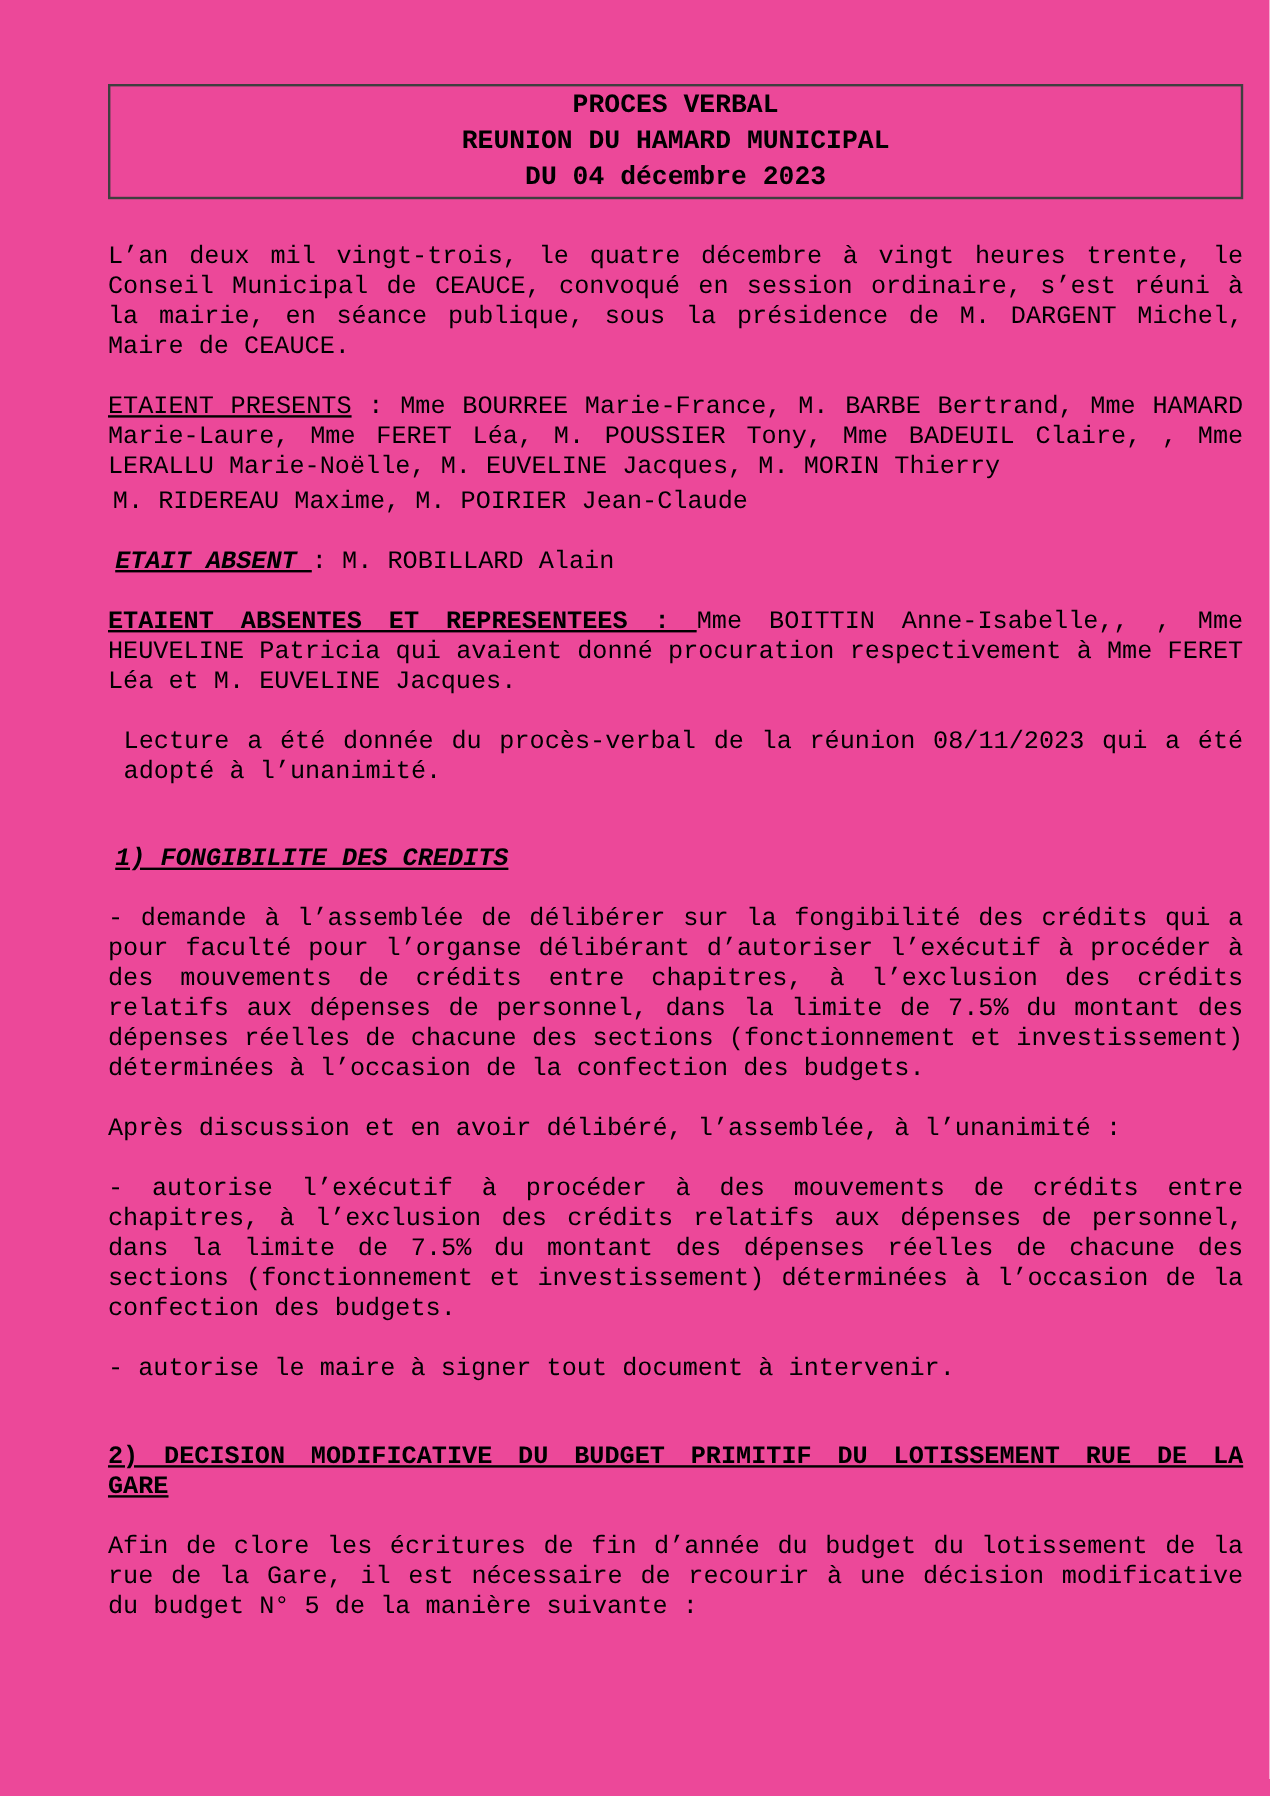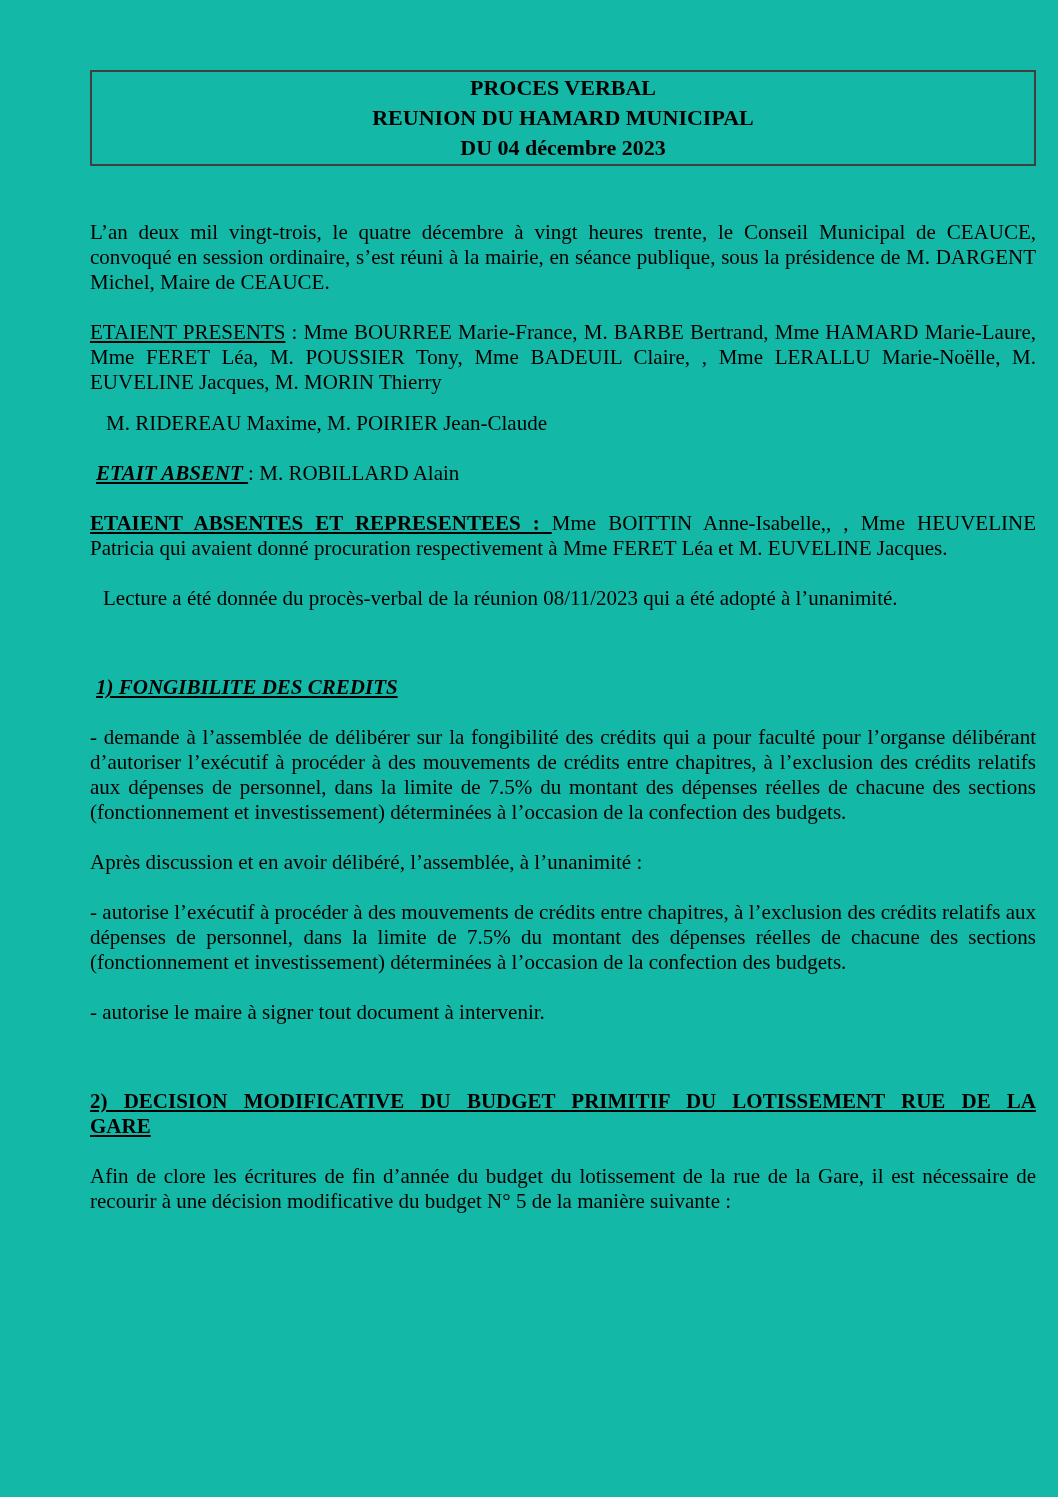--- a/index.html
+++ b/index.html
@@ -2,60 +2,60 @@
 <html lang="fr"><head>
 <meta charset="utf-8">
 <style>
   html, body { margin: 0; padding: 0; background: #ffffff; }
   .page {
     position: relative;
     width: 1058px;
     height: 1497px;
     box-sizing: border-box;
     padding: 70px 22px 0 90px;
-    background: #14b8a6;
+    background: #ec4899;
     color: #000000;
-    font-family: Liberation Serif, serif;
+    font-family: Liberation Mono, monospace;
     font-size: 21px;
     line-height: 25px;
     text-align: justify;
     overflow: hidden;
   }
   .title-box {
     border: 2px solid #3f3f3f;
     text-align: center;
     font-weight: bold;
     font-size: 22px;
     line-height: 30px;
     padding: 1px 4px;
   }
   .para { margin: 25px 0 0 0; }
-  .no-gap { margin: 16px; }
-  .gap-lg { margin-top: 64px; }
+  .no-gap { margin: 4px; }
+  .gap-lg { margin-top: 48px; }
   .ind-sm { padding-left: 6px; }
   .ind-md { padding-left: 13px; }
   .u  { text-decoration: underline; }
   .bu { font-weight: bold; text-decoration: underline; }
   .biu { font-weight: bold; font-style: italic; text-decoration: underline; }
   .h1-title { font-weight: bold; font-style: italic; }
   .h2-title { font-weight: bold; text-decoration: underline; }
   .stretch { text-align-last: justify; }
 </style>
 </head>
 <body>
 
 <div class="page">
 
   <div class="title-box">
     <div>PROCES VERBAL</div>
     <div>REUNION DU HAMARD MUNICIPAL</div>
     <div>DU 04 décembre 2023</div>
   </div>
 
-  <p class="para" style="margin-top:54px;">L’an deux mil vingt-trois, le quatre décembre à vingt heures trente, le Conseil Municipal de CEAUCE, convoqué en session ordinaire, s’est réuni  à la mairie, en séance publique, sous la présidence de M. DARGENT Michel, Maire de CEAUCE.</p>
+  <p class="para" style="margin-top:36px;">L’an deux mil vingt-trois, le quatre décembre à vingt heures trente, le Conseil Municipal de CEAUCE, convoqué en session ordinaire, s’est réuni  à la mairie, en séance publique, sous la présidence de M. DARGENT Michel, Maire de CEAUCE.</p>
 
   <p class="para"><span class="u">ETAIENT PRESENTS</span><span> : </span><span>Mme BOURREE Marie-France, M. BARBE Bertrand, Mme HAMARD Marie-Laure, Mme FERET Léa, M. POUSSIER Tony, Mme BADEUIL Claire, ,  Mme LERALLU Marie-Noëlle, M. EUVELINE Jacques, M. MORIN Thierry</span></p>
   <div class="no-gap">M. RIDEREAU Maxime, M. POIRIER Jean-Claude</div>
 
   <p class="para ind-sm"><span class="biu">ETAIT ABSENT </span><span> : </span><span>M. ROBILLARD Alain</span></p>
 
   <p class="para"><span class="bu">ETAIENT ABSENTES ET REPRESENTEES : </span><span>Mme BOITTIN Anne-Isabelle,, , Mme HEUVELINE Patricia qui  avaient donné procuration respectivement à Mme FERET Léa et  M. EUVELINE Jacques.</span></p>
 
 
   <p class="para ind-md">Lecture a été donnée du procès-verbal de  la réunion 08/11/2023 qui a été adopté à l’unanimité.</p>

